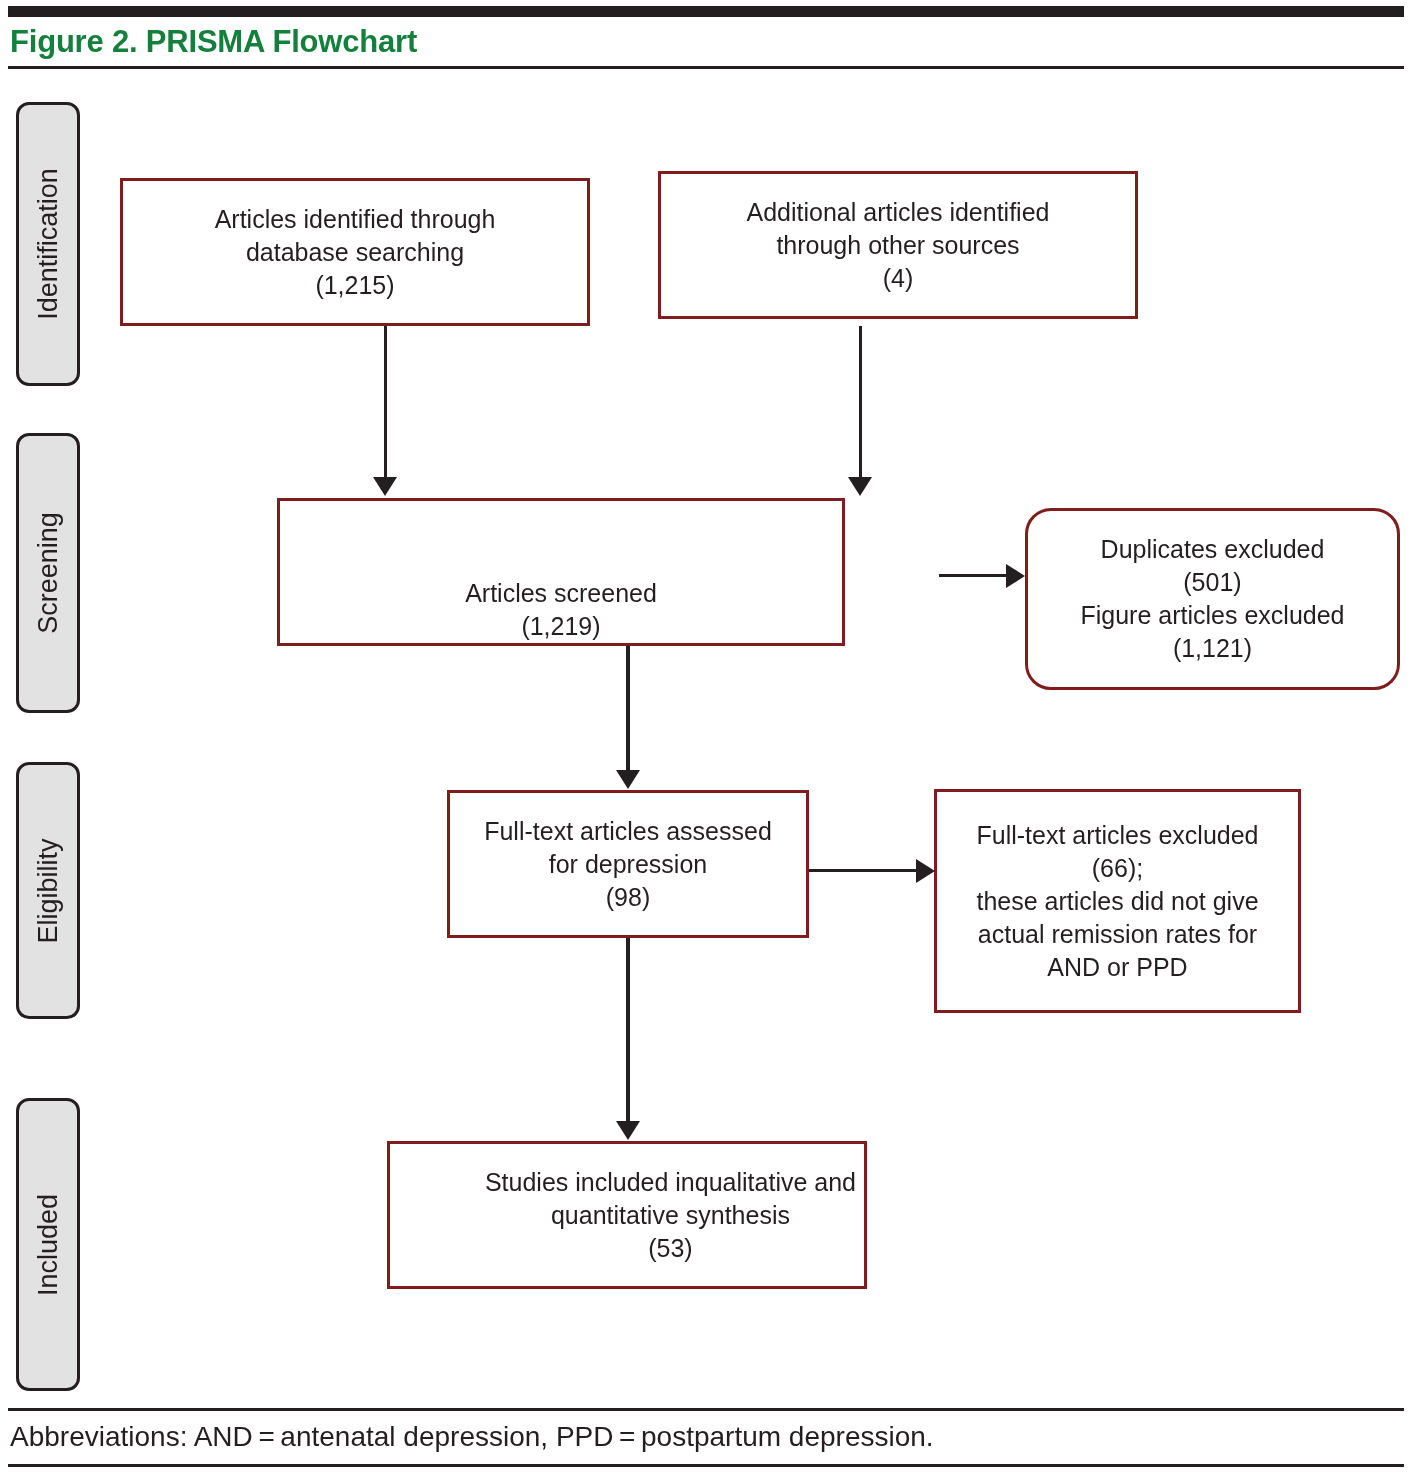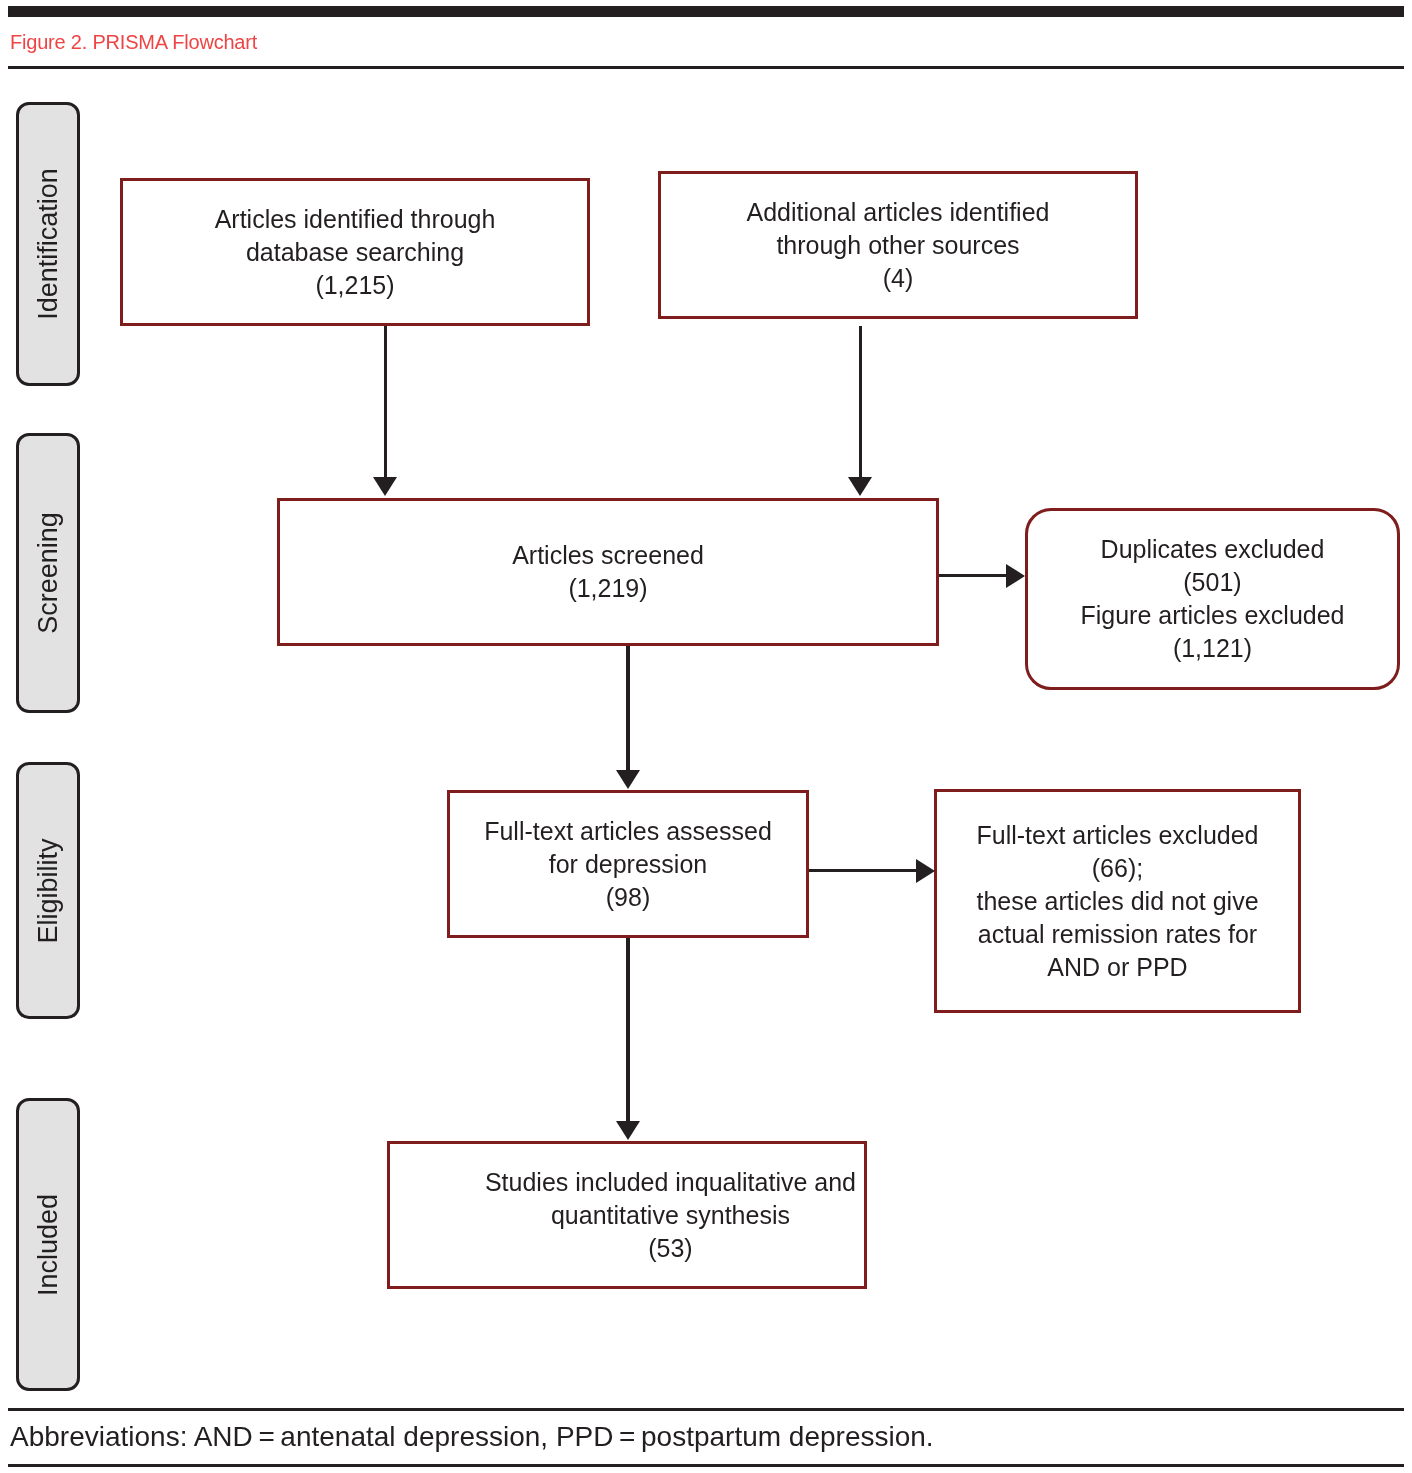--- a/index.html
+++ b/index.html
@@ -27,26 +27,26 @@
     width: 1396px;
     height: 11px;
     background: #231f20;
   }
   .fig-title {
     position: absolute;
     left: 10px;
     top: 22px;
     width: 1390px;
     height: 40px;
-    font-size: 20px;
-    font-weight: normal;
+    font-size: 31px;
+    font-weight: bold;
     letter-spacing: -0.2px;
     line-height: 40px;
     white-space: nowrap;
-    color: #ef4444;
+    color: #15803d;
   }
   .title-rule {
     position: absolute;
     left: 8px;
     top: 66px;
     width: 1396px;
     height: 3px;
     background: #231f20;
   }
 
@@ -183,21 +183,21 @@
       <div>(4)</div>
     </div>
   </div>
 
   <div class="vline" style="left:384px; top:326px; height:155px;"></div>
   <div class="arrow-down" style="left:373px; top:477px;"></div>
 
   <div class="vline" style="left:859px; top:326px; height:155px;"></div>
   <div class="arrow-down" style="left:848px; top:477px;"></div>
 
-  <div class="box" style="left:277px; top:498px; width:662px; height:148px;">
+  <div class="box" style="left:277px; top:498px; width:568px; height:148px;align-items:flex-end;">
     <div class="box-text">
       <div>Articles screened</div>
       <div>(1,219)</div>
     </div>
   </div>
 
   <div class="box" style="left:1025px; top:508px; width:375px; height:182px;border-radius:26px;">
     <div class="box-text">
       <div>Duplicates excluded</div>
       <div>(501)</div>

